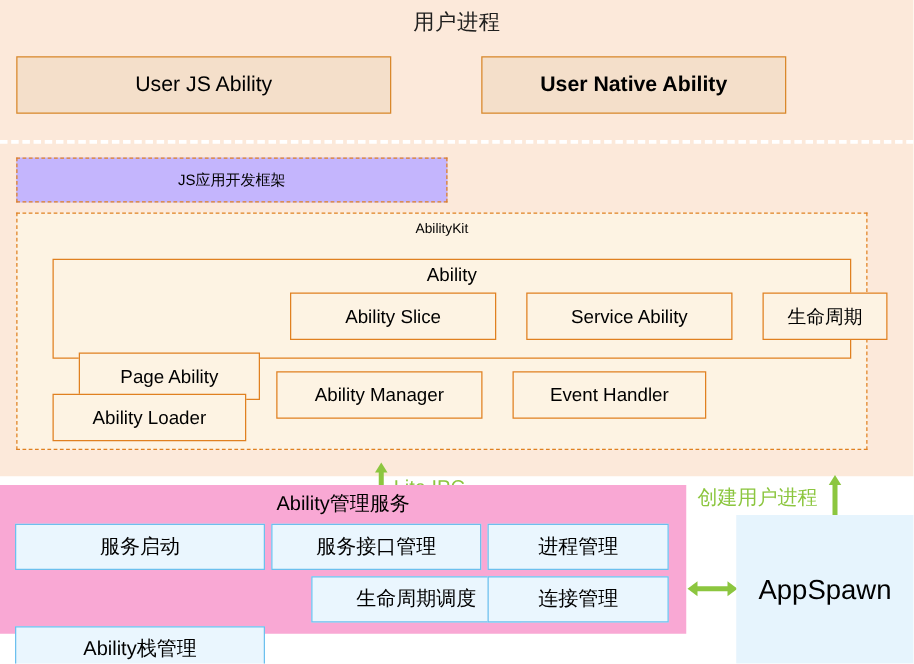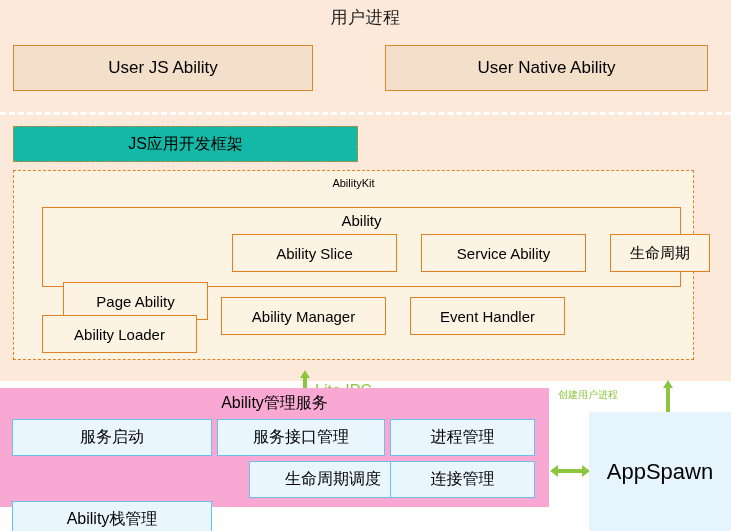--- a/index.html
+++ b/index.html
@@ -45,46 +45,46 @@
     background: #f4dfca;
     border: 1px solid #d9882b;
     box-sizing: border-box;
     display: flex;
     align-items: center;
     justify-content: center;
     font-size: 17px;
     color: #000000;
   }
   #user-js-ability { left: 13px; width: 300px; }
-  #user-native-ability { left: 385px; width: 323px; }
+  #user-native-ability { left: 385px; width: 244px; font-weight: bold; }
 
   
   .white-dashed-divider {
     position: absolute;
     left: 0;
     top: 112px;
     width: 731px;
     height: 0;
     border-top: 3px dashed #ffffff;
   }
 
   
   .js-framework-box {
     position: absolute;
     left: 13px;
     top: 126px;
     width: 345px;
     height: 36px;
-    background: #14b8a6;
+    background: #c4b5fd;
     border: 1px dashed #e08020;
     box-sizing: border-box;
     display: flex;
     align-items: center;
     justify-content: center;
-    font-size: 16px;
+    font-size: 12px;
     color: #000000;
   }
 
   
   .abilitykit-box {
     position: absolute;
     left: 13px;
     top: 170px;
     width: 681px;
     height: 190px;
@@ -180,21 +180,21 @@
   .green-label {
     position: absolute;
     color: #8cc63f;
     font-size: 16px;
     white-space: nowrap;
   }
   #lite-ipc-label { left: 315px; top: 382px; }
 
   #create-process-arrow { left: 663px; top: 380px; height: 33px; }
   #create-process-arrow .arrow-shaft-v { top: 7px; height: 26px; }
-  #create-process-label { left: 558px; top: 388px; font-size: 10px; }
+  #create-process-label { left: 558px; top: 388px; font-size: 16px; }
 
   
   #appspawn-arrow {
     position: absolute;
     left: 550px;
     top: 465px;
     width: 40px;
     height: 12px;
   }
   #appspawn-arrow .h-shaft {

